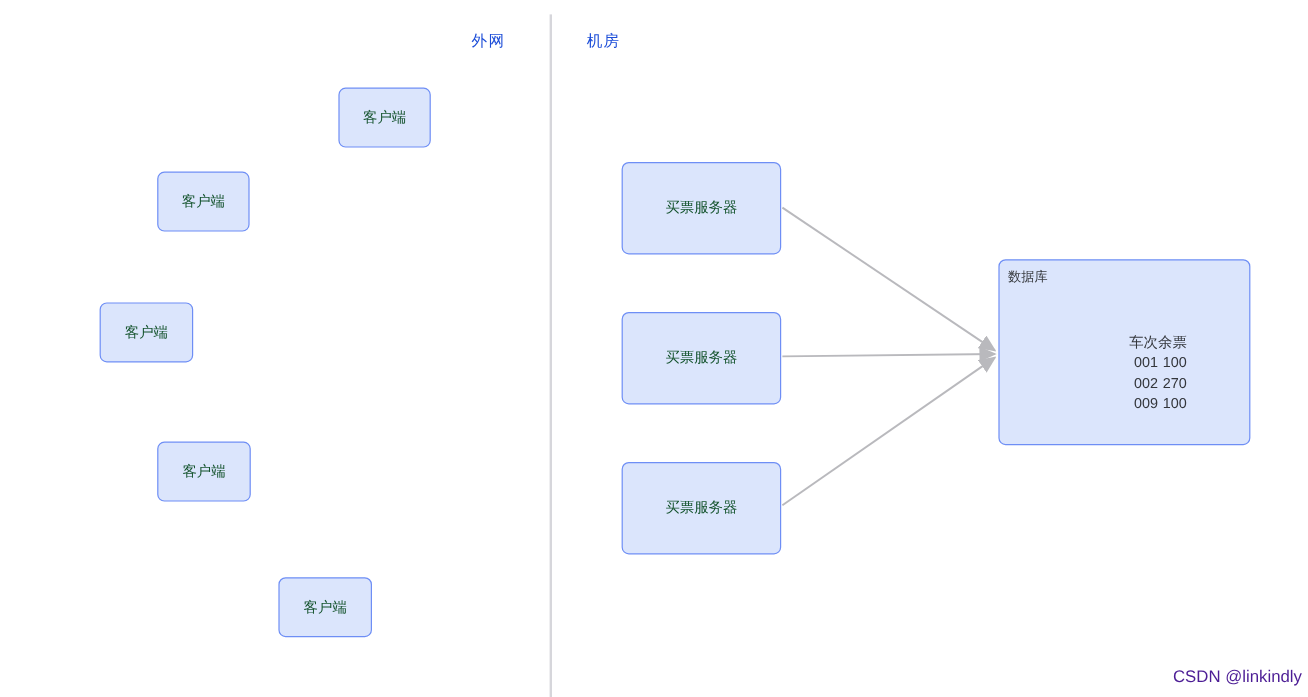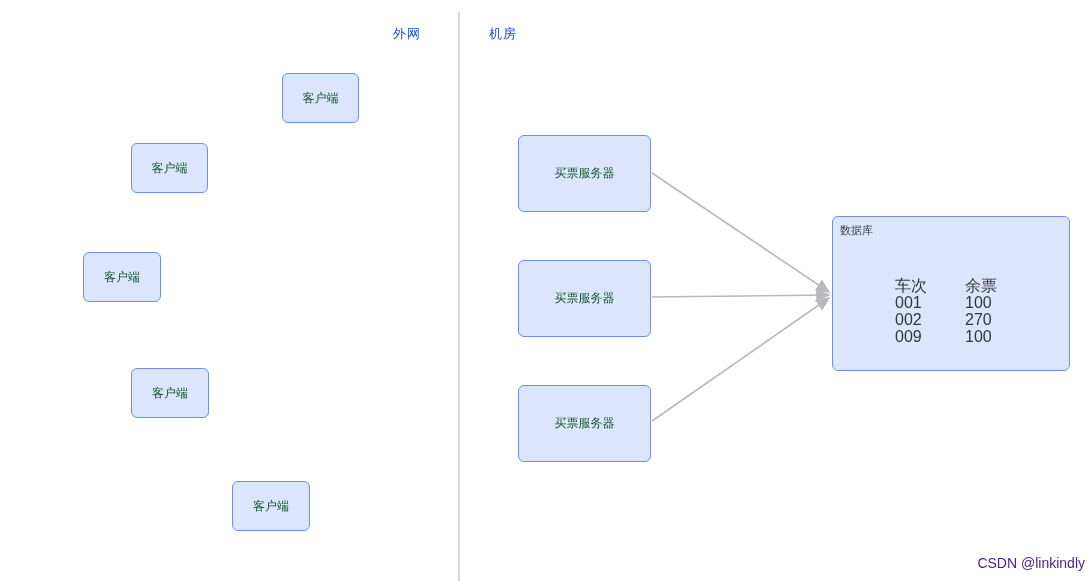--- a/index.html
+++ b/index.html
@@ -69,24 +69,24 @@
     white-space: nowrap;
   }
   .db-table {
     position: absolute;
     left: 62px;
     top: 62px;
     border-collapse: collapse;
   }
   .db-table td, .db-table th {
     padding: 0 0 4px 0;
-    font-size: 16px;
+    font-size: 12px;
     font-weight: normal;
     color: #33363b;
-    text-align: left;
+    text-align: right;
     line-height: 13px;
   }
   .db-table .col-a { width: 70px; }
   .watermark {
     position: absolute;
     right: 5px;
     bottom: 10px;
     font-size: 14px;
     color: #4c1d95;
     white-space: nowrap;
@@ -132,21 +132,21 @@
   <div class="node" style="left:518px; top:135px; width:133px; height:77px;">
     <span class="node-label">买票服务器</span>
   </div>
   <div class="node" style="left:518px; top:260px; width:133px; height:77px;">
     <span class="node-label">买票服务器</span>
   </div>
   <div class="node" style="left:518px; top:385px; width:133px; height:77px;">
     <span class="node-label">买票服务器</span>
   </div>
 
-  <div class="db-node" style="left:832px; top:216px; width:238px; height:155px;">
+  <div class="db-node" style="left:832px; top:216px; width:210px; height:155px;">
     <div class="db-title">数据库</div>
     <table class="db-table">
       <tbody>
         <tr>
           <th class="col-a">车次</th>
           <th>余票</th>
         </tr>
         <tr>
           <td class="col-a">001</td>
           <td>100</td>

